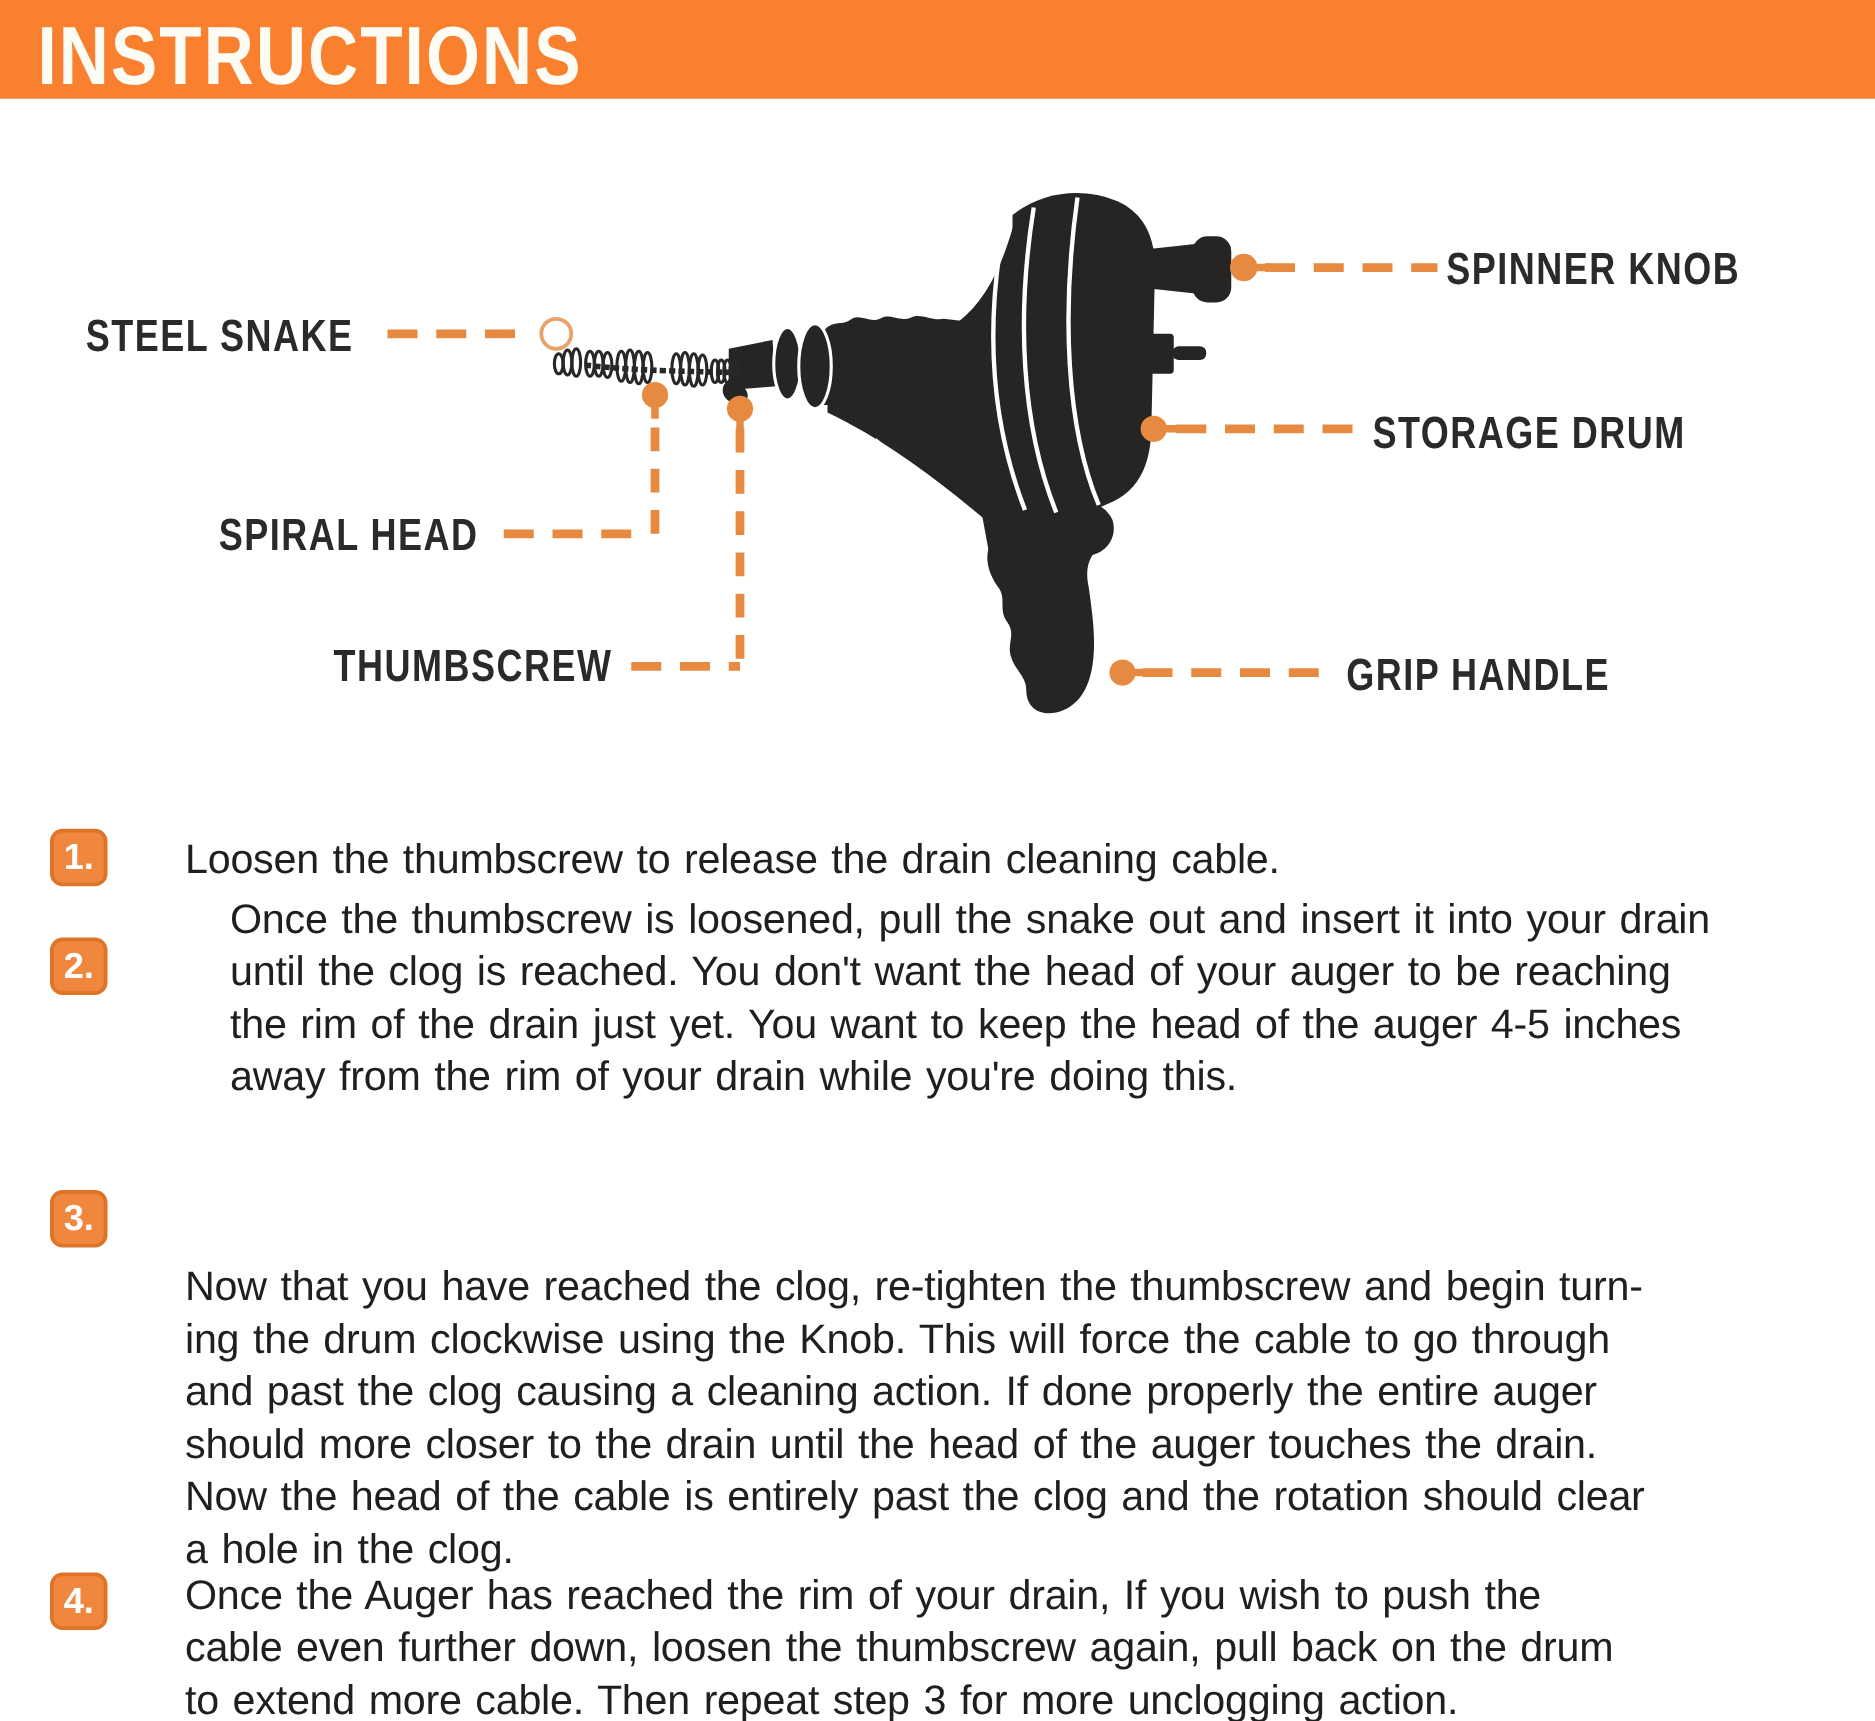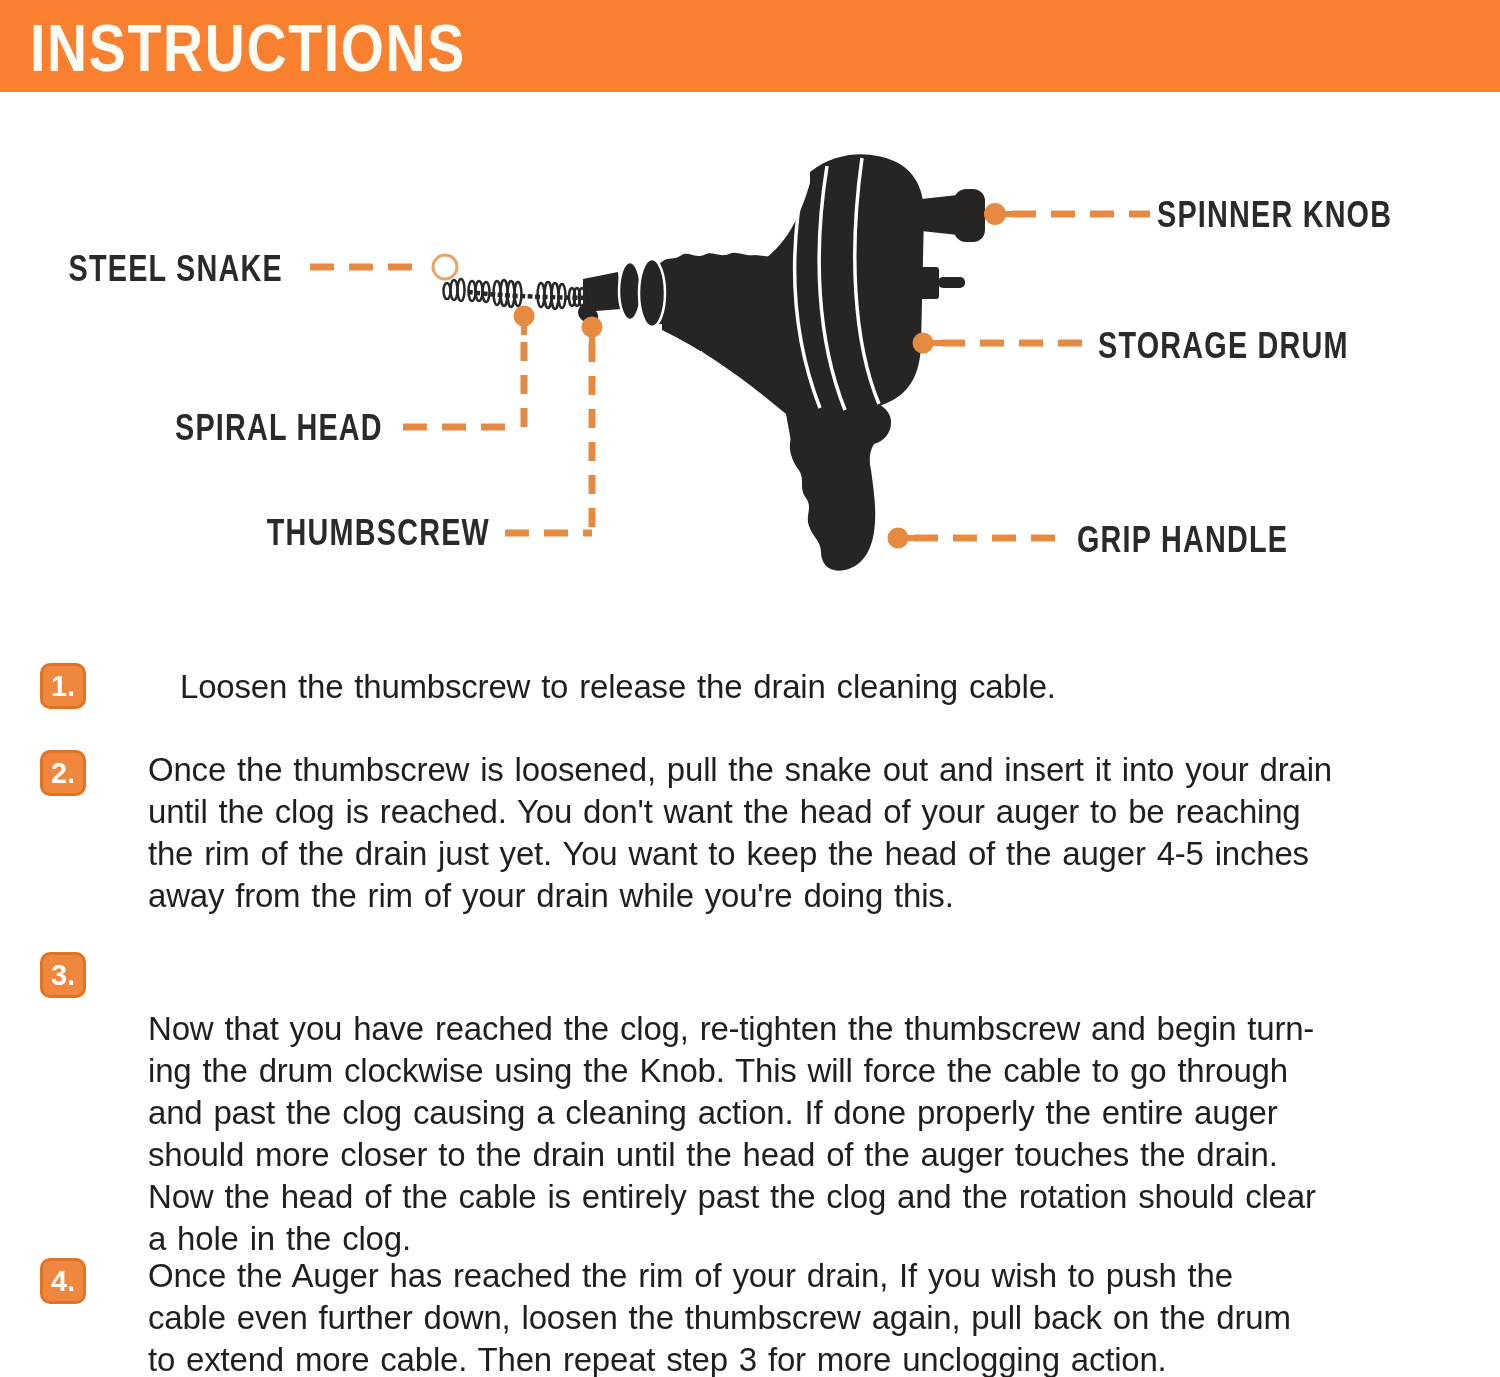--- a/index.html
+++ b/index.html
@@ -13,24 +13,24 @@
     position: relative;
     overflow: hidden;
     font-family: "Liberation Sans", sans-serif;
   }
 
   
   .header-banner {
     position: absolute;
     left: 0; top: 0;
     width: 1500px;
-    height: 92px;
+    height: 79px;
     background: #F8802F;
     display: flex;
-    align-items: flex-end;
+    align-items: flex-start;
   }
   .header-title {
     margin-left: 30px;
     font-size: 66px;
     font-weight: bold;
     color: #FDFDF6;
     letter-spacing: 2px;
     white-space: nowrap;
     transform: scaleX(0.84);
     transform-origin: left center;
@@ -98,22 +98,22 @@
   .step-text {
     position: absolute;
     left: 148px;
     font-size: 33px;
     line-height: 42px;
     color: #1F1F1F;
     letter-spacing: -0.2px;
     word-spacing: 2px;
     white-space: pre;
   }
-  #step-text-1 { top: 666px; margin-left: 32px; }
-  #step-text-2 { top: 749px; }
+  #step-text-1 { top: 666px; }
+  #step-text-2 { top: 714px; margin-left: 36px; }
   #step-text-3 { top: 960px; margin-top: 48px; }
   #step-text-4 { top: 1255px; }
 </style>
 </head>
 <body>
 
 <div class="header-banner">
   <div class="header-title">INSTRUCTIONS</div>
 </div>
 

